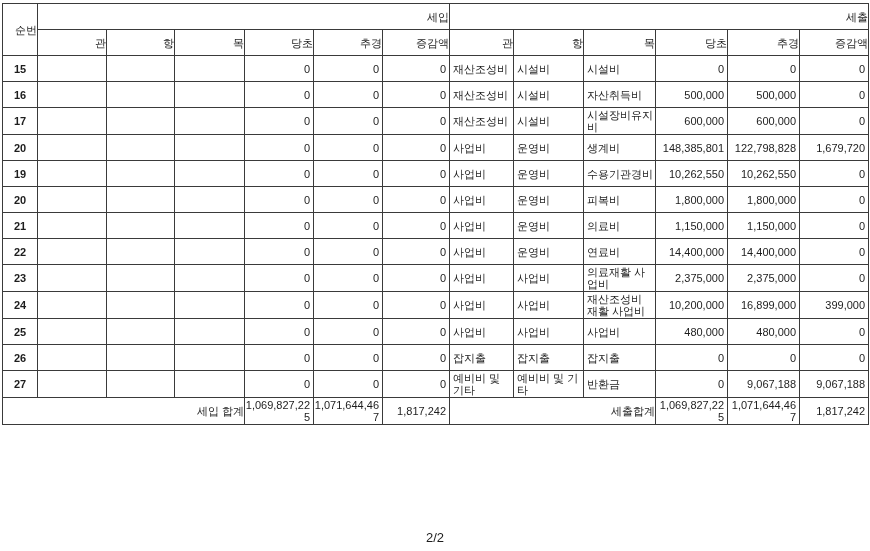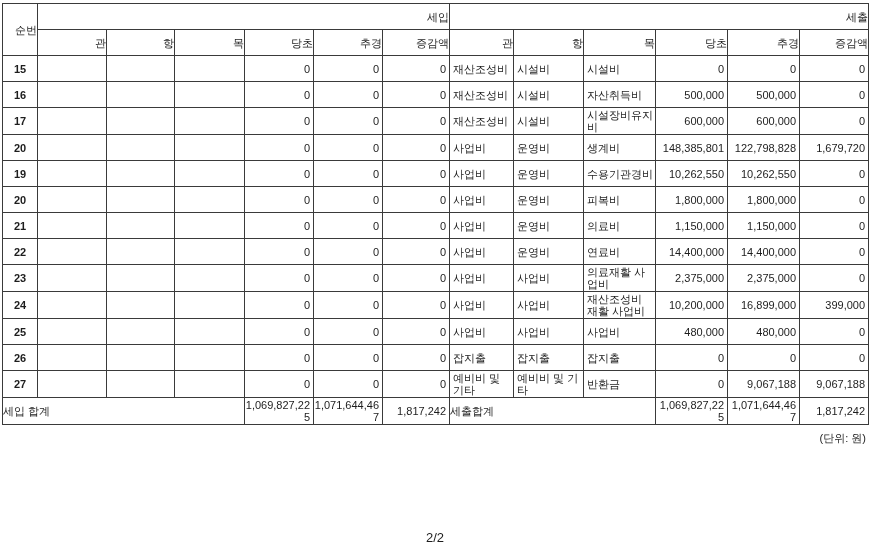--- a/index.html
+++ b/index.html
@@ -37,21 +37,21 @@
   td.txt {
     text-align: left;
     padding: 1px 2px 1px 3px;
     word-break: break-all;
   }
   td.num {
     text-align: right;
     padding: 1px 3px 1px 0;
     word-break: break-all;
   }
-  td.total-label { text-align: left; margin-left: 28px; }
+  td.total-label { text-align: right; margin-left: 28px; }
 
   .unit-note {
     margin-top: 6px;
     text-align: right;
     font-size: 11px;
     padding-right: 2px;
   }
   .page-indicator {
     position: absolute;
     left: 0; right: 0;
@@ -304,16 +304,15 @@
         <td class="num">1,069,827,225</td>
         <td class="num">1,071,644,467</td>
         <td class="num">1,817,242</td>
         <td colspan="3" class="total-label">세출합계</td>
         <td class="num">1,069,827,225</td>
         <td class="num">1,071,644,467</td>
         <td class="num">1,817,242</td>
       </tr>
     </tfoot>
   </table>
-  <div class="unit-note">(단위: 원)</div>
 </div>
 
 <div class="page-indicator">2/2</div>
 
 </body></html>

